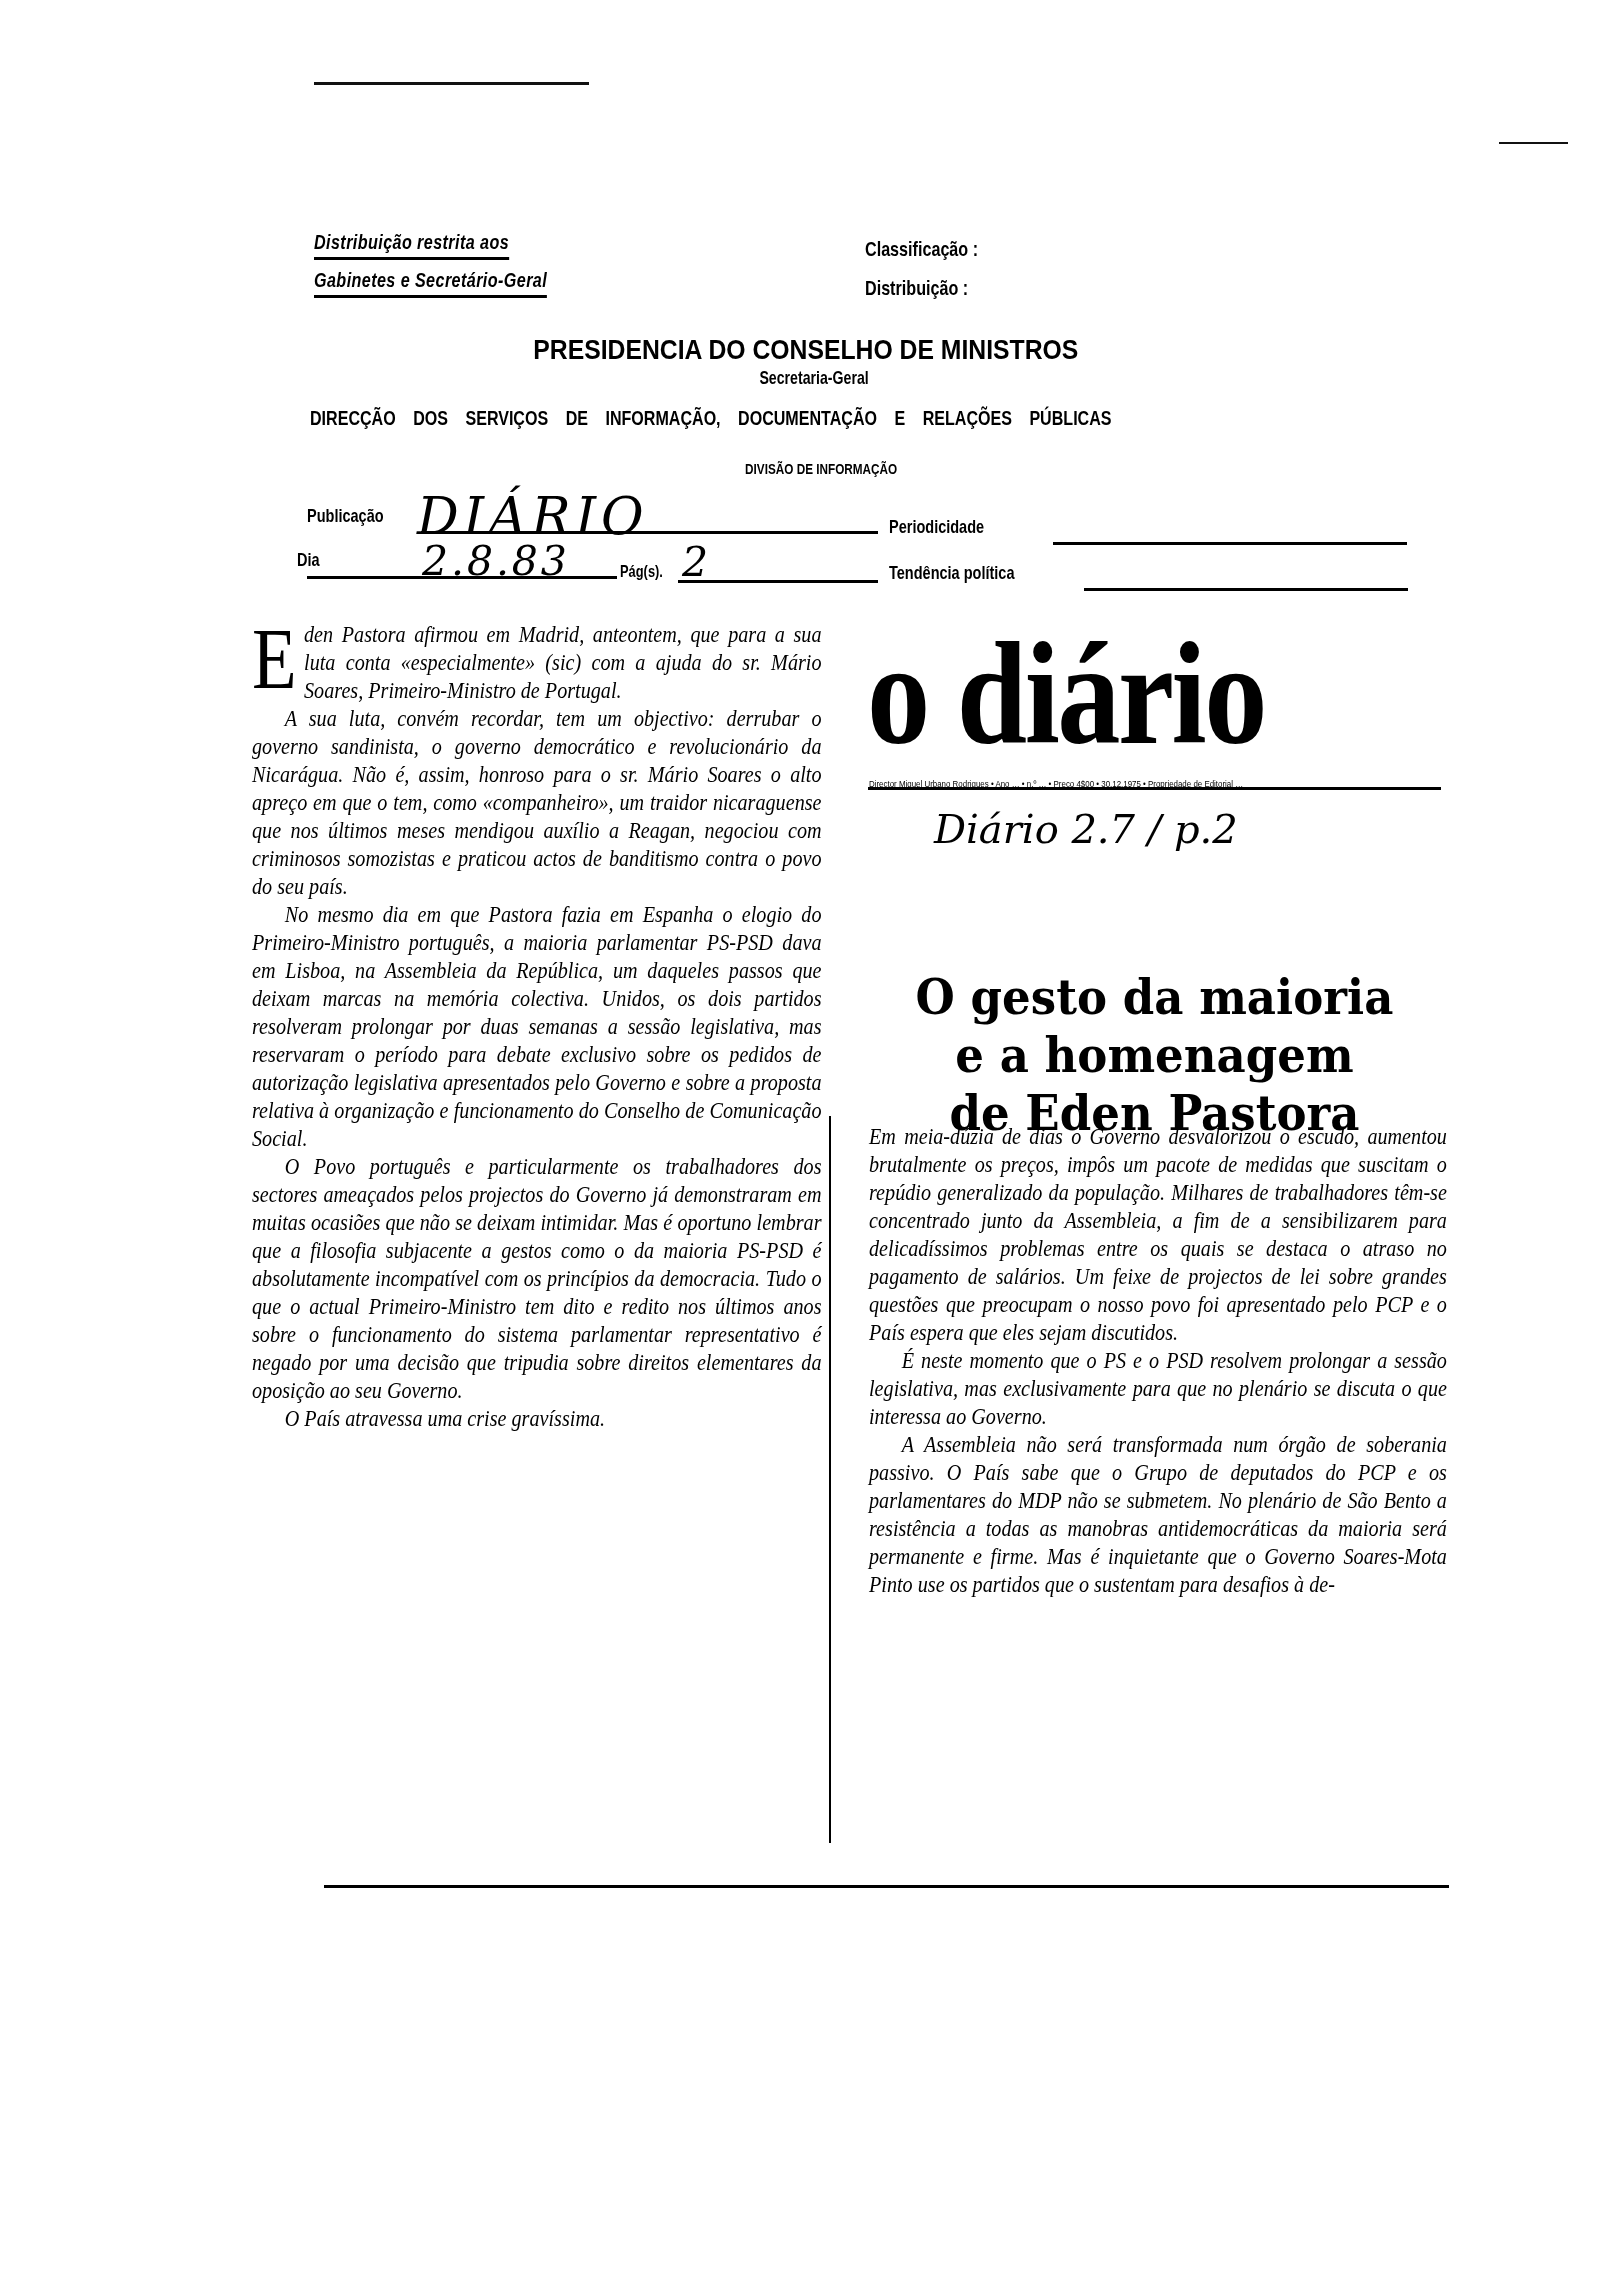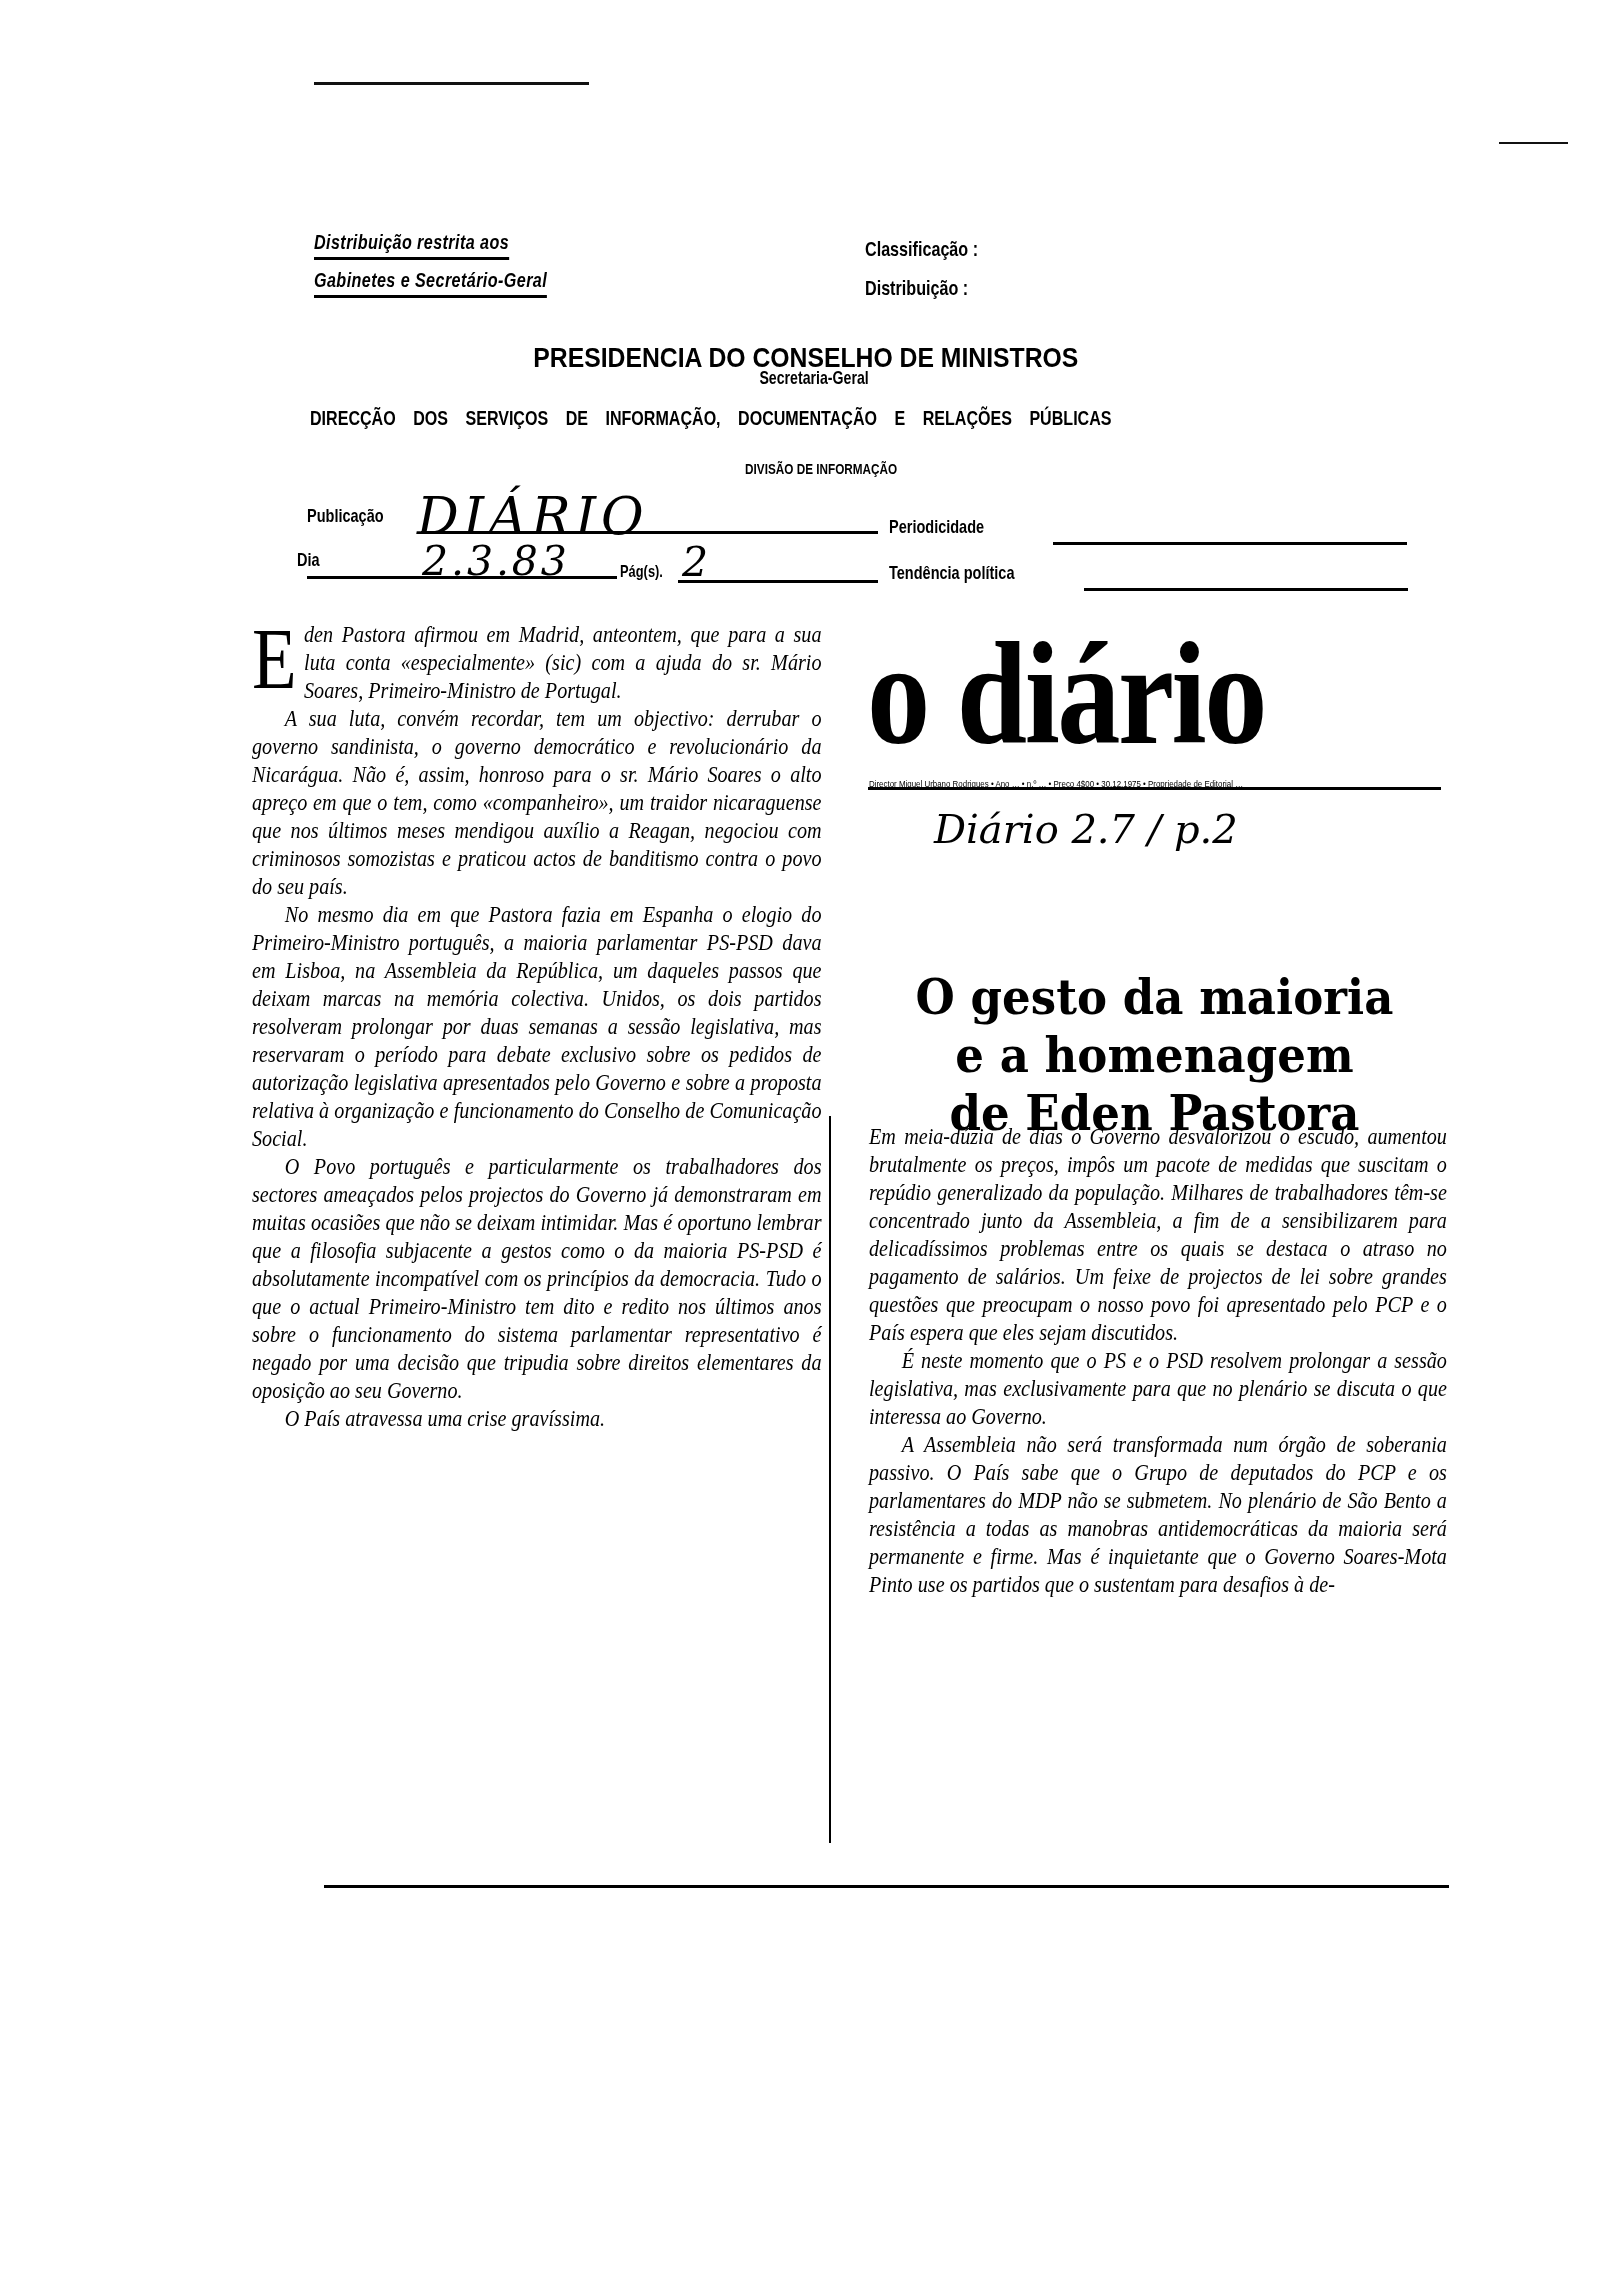--- a/index.html
+++ b/index.html
@@ -47,41 +47,41 @@
 <div class="abs hdr-italic" style="left:314px; top:231px;">
   <span class="ul">Distribuição restrita aos</span>
 </div>
 <div class="abs hdr-italic" style="left:314px; top:269px;">
   <span class="ul">Gabinetes e Secretário-Geral</span>
 </div>
 
 <div class="abs hdr-right" style="left:865px; top:238px;">Classificação :</div>
 <div class="abs hdr-right" style="left:865px; top:277px;">Distribuição :</div>
 
-<div class="abs" style="left:0; width:1612px; top:342px; text-align:center;">
+<div class="abs" style="left:0; width:1612px; top:334px; text-align:center;">
   <div class="title-main" style="display:inline-block;">PRESIDENCIA DO CONSELHO DE MINISTROS</div>
 </div>
 <div class="abs" style="left:0; width:1612px; top:368px; text-align:center;">
   <div class="title-sub" style="display:inline-block; padding-left:19.7px;">Secretaria-Geral</div>
 </div>
 <div class="abs title-dept" style="left:310px; top:406px;">DIRECÇÃO DOS SERVIÇOS DE INFORMAÇÃO, DOCUMENTAÇÃO E RELAÇÕES PÚBLICAS</div>
 <div class="abs" style="left:0; width:1612px; top:461px; text-align:center;">
   <div class="title-div" style="display:inline-block; padding-left:39px;">DIVISÃO DE INFORMAÇÃO</div>
 </div>
 
 <div class="abs form-label" style="left:307px; top:506px;">Publicação</div>
 <div class="abs handwrite" style="left:417px; top:486px;">DIÁRIO</div>
 <div class="form-line" style="left:421px; top:531px; width:457px;"></div>
 
 <div class="abs form-label" style="left:889px; top:517px;">Periodicidade</div>
 <div class="abs" style="left:1061px; top:516px; width:344px; height:24.6px;"></div>
 <div class="form-line" style="left:1053px; top:542px; width:354px;"></div>
 
 <div class="abs form-label" style="left:297px; top:550px;">Dia</div>
-<div class="abs handwrite" style="left:422px; top:537px; font-size:41px; letter-spacing:2.9px;">2.3.83</div>
+<div class="abs handwrite" style="left:422px; top:537px; font-size:41px; letter-spacing:2.9px;">2.8.83</div>
 <div class="form-line" style="left:307px; top:576px; width:310px;"></div>
 
 <div class="abs form-label" style="left:620px; top:563px; font-size:15.7px;">Pág(s).</div>
 <div class="abs handwrite" style="left:682px; top:538px; font-size:41px;">2</div>
 <div class="form-line" style="left:678px; top:580px; width:200px;"></div>
 
 <div class="abs form-label" style="left:889px; top:563px;">Tendência política</div>
 <div class="abs" style="left:1086px; top:560px; width:314px; height:24.6px;"></div>
 <div class="form-line" style="left:1084px; top:588px; width:324px;"></div>
 

